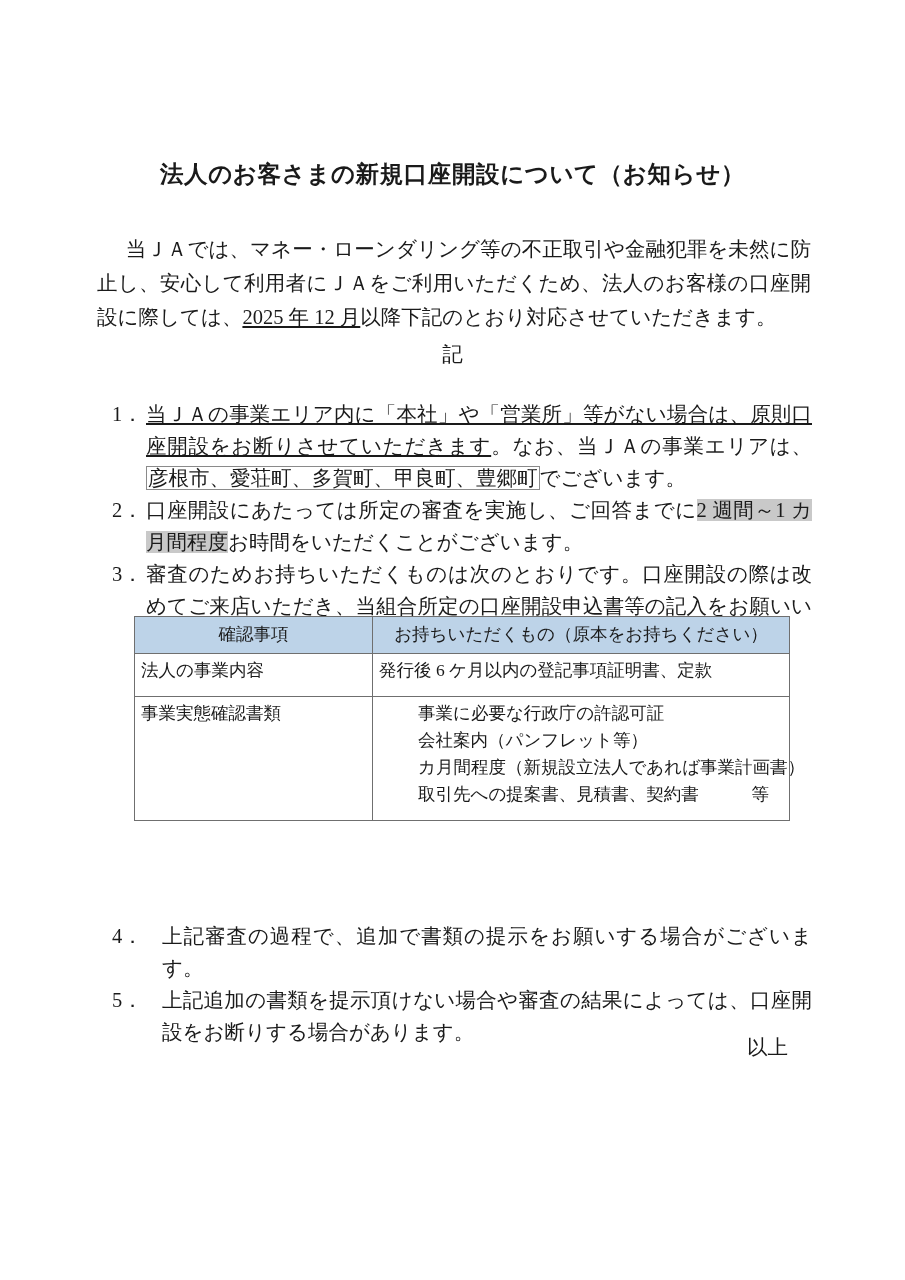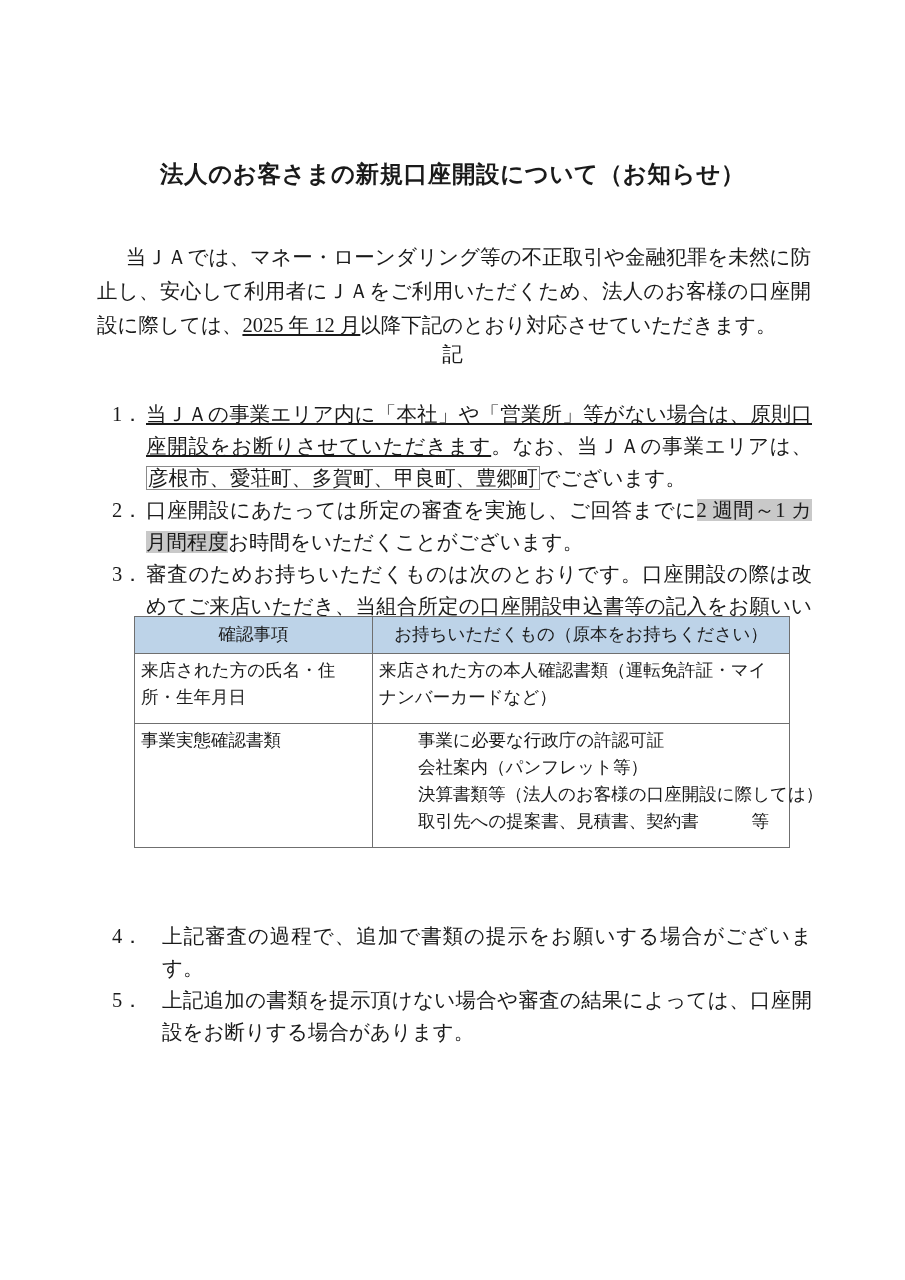--- a/index.html
+++ b/index.html
@@ -32,21 +32,21 @@
     font-size: 23.5px;
     font-weight: bold;
     letter-spacing: 0.6px;
     font-family: "Liberation Sans", "DejaVu Sans", sans-serif;
   }
 
   
   .intro {
     position: absolute;
     left: 97px;
-    top: 240px;
+    top: 232px;
     width: 714px;
     font-size: 20.5px;
     line-height: 34px;
     text-align: justify;
     text-justify: inter-ideograph;
   }
   .intro .indent { margin-left: 1.4em; }
   .u { text-decoration: underline; text-underline-offset: 2px; }
 
   
@@ -211,30 +211,30 @@
         <col class="c2">
       </colgroup>
     <thead>
       <tr>
         <th>確認事項</th>
         <th>お持ちいただくもの（原本をお持ちください）</th>
       </tr>
     </thead>
     <tbody>
       <tr>
-        <td>来店された方の氏名・住所・生年月日</td>
-        <td>来店された方の本人確認書類（運転免許証・マイナンバーカードなど）</td>
+        <td>法人の事業内容</td>
+        <td>発行後 6 ケ月以内の登記事項証明書、定款</td>
       </tr>
       <tr>
         <td class="cell-mid">事業実態確認書類</td>
         <td>
           <ul class="linelist">
             <li>事業に必要な行政庁の許認可証</li>
             <li>会社案内（パンフレット等）</li>
-            <li>決算書類等（法人のお客様の口座開設に際しては）</li>
+            <li>カ月間程度（新規設立法人であれば事業計画書）</li>
             <li class="lastline">
               <span>取引先への提案書、見積書、契約書</span>
               <span class="tail">等</span>
             </li>
           </ul>
         </td>
       </tr>
     </tbody>
   </table>
 
@@ -242,14 +242,15 @@
     <div class="li">
       <span class="marker">4．</span>
       <span class="ltext">上記審査の過程で、追加で書類の提示をお願いする場合がございます。</span>
     </div>
     <div class="li">
       <span class="marker">5．</span>
       <span class="ltext">上記追加の書類を提示頂けない場合や審査の結果によっては、口座開設をお断りする場合があります。</span>
     </div>
   </div>
 
+  <div class="sig-ijou">以上</div>
 
 </div>
 
 </body></html>

